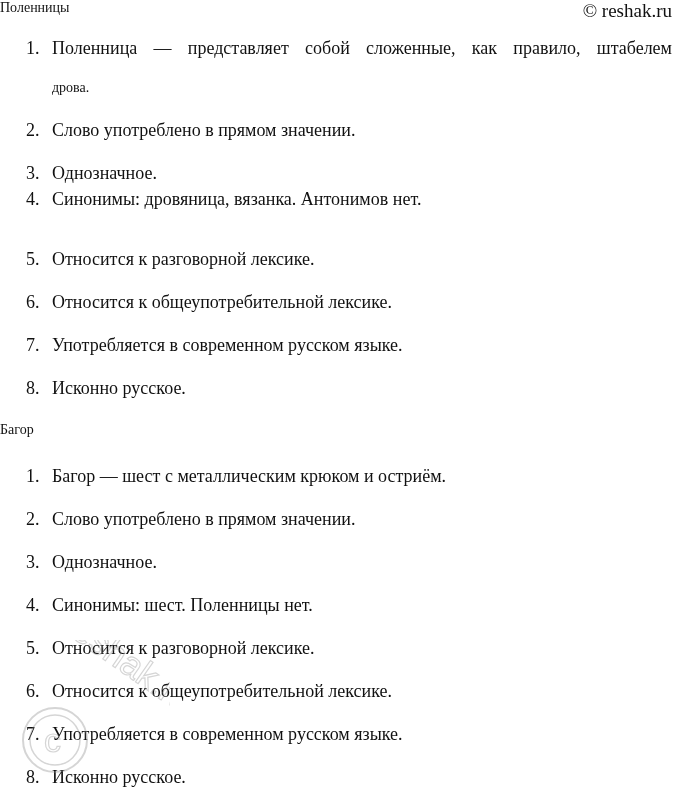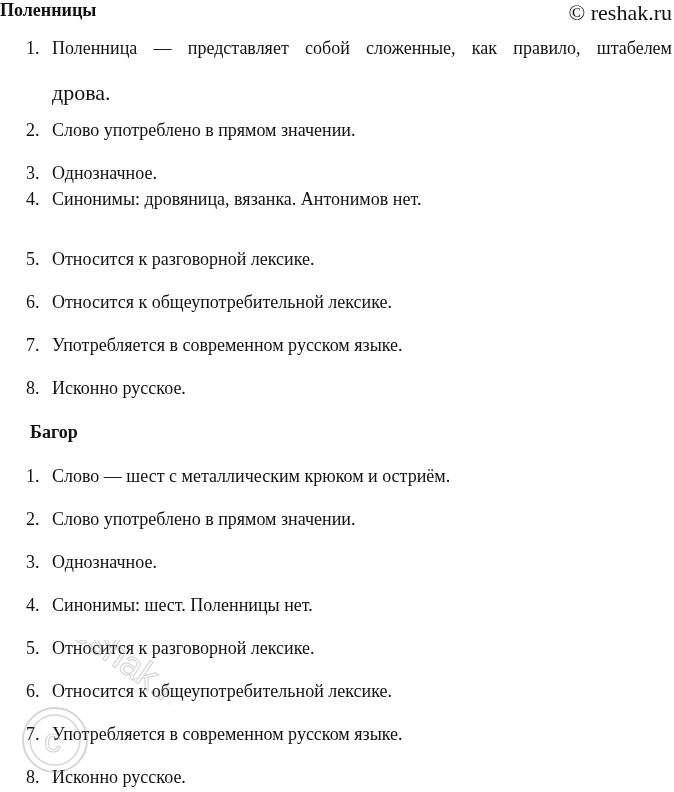--- a/index.html
+++ b/index.html
@@ -1,25 +1,25 @@
 <!DOCTYPE html>
 <html><head>
 <meta charset="utf-8">
 <style>
   html, body { margin:0; padding:0; background:#ffffff; }
   body { width:674px; height:792px; position:relative; overflow:hidden;
          font-family:"Liberation Serif", serif; color:#111; font-size:18px; }
-  .heading { position:absolute; left:0; font-weight:bold; font-size:18px; }
-  .copyright { position:absolute; right:2px; top:0; font-size:22px;font-family:Liberation Serif, serif; }
+  .heading { position:absolute; left:0; font-weight:normal; font-size:14px; }
+  .copyright { position:absolute; right:2px; top:0; font-size:19px;font-family:Liberation Serif, serif; }
   .item { position:absolute; left:26px; font-size:18px; white-space:nowrap; }
   .item .num { display:inline-block; width:26px; }
   .item .txt { display:inline; }
   .item.wrap { white-space:normal; width:646px; }
   .item.wrap .txt { text-align:justify; text-align-last:justify; display:inline-block; width:620px; vertical-align:top; }
-  .cont { position:absolute; left:52px; font-size:22px; }
+  .cont { position:absolute; left:52px; font-size:14px; }
   .watermark { position:absolute; left:10px; top:640px; width:160px; height:150px; pointer-events:none; opacity:0.35; }
 </style>
 </head>
 <body>
 
 <div class="heading" style="top:0px;">Поленницы</div>
 <div class="copyright">© reshak.ru</div>
 
 <div class="item wrap" style="top:38px;">
   <span class="num">1.</span><span class="txt">Поленница — представляет собой сложенные, как правило, штабелем</span>
@@ -27,23 +27,23 @@
 <div class="cont" style="top:80px;">дрова.</div>
 
 <div class="item" style="top:120px;"><span class="num">2.</span><span class="txt">Слово употреблено в прямом значении.</span></div>
 <div class="item" style="top:163px;"><span class="num">3.</span><span class="txt">Однозначное.</span></div>
 <div class="item" style="top:189px;"><span class="num">4.</span><span class="txt">Синонимы: дровяница, вязанка. Антонимов нет.</span></div>
 <div class="item" style="top:249px;"><span class="num">5.</span><span class="txt">Относится к разговорной лексике.</span></div>
 <div class="item" style="top:292px;"><span class="num">6.</span><span class="txt">Относится к общеупотребительной лексике.</span></div>
 <div class="item" style="top:335px;"><span class="num">7.</span><span class="txt">Употребляется в современном русском языке.</span></div>
 <div class="item" style="top:378px;"><span class="num">8.</span><span class="txt">Исконно русское.</span></div>
 
-<div class="heading" style="top:422px;margin-left:30px;">Багор</div>
+<div class="heading" style="top:422px;">Багор</div>
 
-<div class="item" style="top:466px;"><span class="num">1.</span><span class="txt">Слово — шест с металлическим крюком и остриём.</span></div>
+<div class="item" style="top:466px;"><span class="num">1.</span><span class="txt">Багор — шест с металлическим крюком и остриём.</span></div>
 <div class="item" style="top:509px;"><span class="num">2.</span><span class="txt">Слово употреблено в прямом значении.</span></div>
 <div class="item" style="top:552px;"><span class="num">3.</span><span class="txt">Однозначное.</span></div>
 <div class="item" style="top:595px;"><span class="num">4.</span><span class="txt">Синонимы: шест. Поленницы нет.</span></div>
 <div class="item" style="top:638px;"><span class="num">5.</span><span class="txt">Относится к разговорной лексике.</span></div>
 <div class="item" style="top:681px;"><span class="num">6.</span><span class="txt">Относится к общеупотребительной лексике.</span></div>
 <div class="item" style="top:724px;"><span class="num">7.</span><span class="txt">Употребляется в современном русском языке.</span></div>
 <div class="item" style="top:767px;"><span class="num">8.</span><span class="txt">Исконно русское.</span></div>
 
 <svg class="watermark" viewBox="0 0 160 150">
   <circle cx="45" cy="100" r="32" fill="none" stroke="#888" stroke-width="2"></circle>

